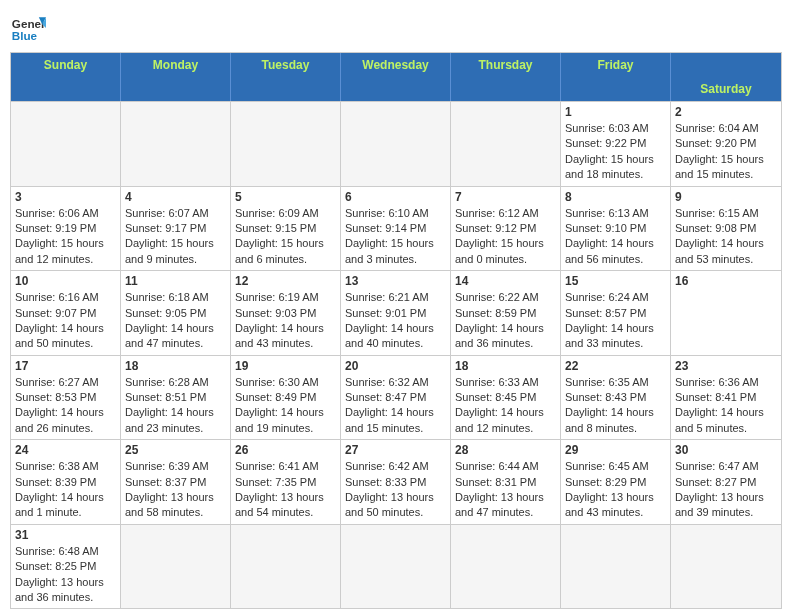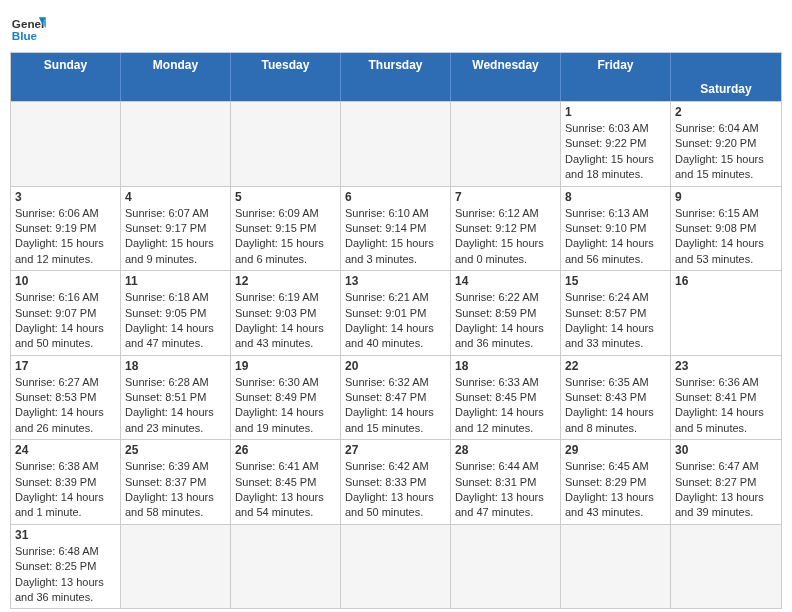--- a/index.html
+++ b/index.html
@@ -50,21 +50,21 @@
       display: flex;
       flex-direction: column;
       border: 1px solid #ccc;
     }
     .cal-header-row {
       display: grid;
       grid-template-columns: repeat(7, 1fr);
       background: #2e6db4;
     }
     .cal-header-cell {
-      color: #ffffff;
+      color: #bef264;
       font-size: 12px;
       font-weight: bold;
       text-align: center;
       padding: 5px 2px;
       border-right: 1px solid #5a8fd4;
     }
     .cal-header-cell:last-child { border-right: none; margin-top: 24px; }
     .cal-body {
       flex: 1;
       display: flex;
@@ -116,22 +116,22 @@
       <div class="month-year"></div>
       <div class="location"></div>
     </div>
   </div>
 
   <div class="calendar">
     <div class="cal-header-row">
     <div class="cal-header-cell">Sunday</div>
         <div class="cal-header-cell">Monday</div>
         <div class="cal-header-cell">Tuesday</div>
+        <div class="cal-header-cell">Wednesday</div>
         <div class="cal-header-cell">Thursday</div>
-        <div class="cal-header-cell">Wednesday</div>
         <div class="cal-header-cell">Friday</div>
         <div class="cal-header-cell">Saturday</div>
       </div>
     <div class="cal-body">
     <div class="cal-row">
           <div class="cal-cell empty"></div>
           <div class="cal-cell empty"></div>
           <div class="cal-cell empty"></div>
           <div class="cal-cell empty"></div>
           <div class="cal-cell empty"></div>
@@ -286,21 +286,21 @@
           </div>
           <div class="cal-cell">
             <span class="day-num">25</span>
             <div class="cell-info">Sunrise: 6:39 AM
 Sunset: 8:37 PM
 Daylight: 13 hours and 58 minutes.</div>
           </div>
           <div class="cal-cell">
             <span class="day-num">26</span>
             <div class="cell-info">Sunrise: 6:41 AM
-Sunset: 8:45 PM
+Sunset: 7:35 PM
 Daylight: 13 hours and 54 minutes.</div>
           </div>
           <div class="cal-cell">
             <span class="day-num">27</span>
             <div class="cell-info">Sunrise: 6:42 AM
 Sunset: 8:33 PM
 Daylight: 13 hours and 50 minutes.</div>
           </div>
           <div class="cal-cell">
             <span class="day-num">28</span>

